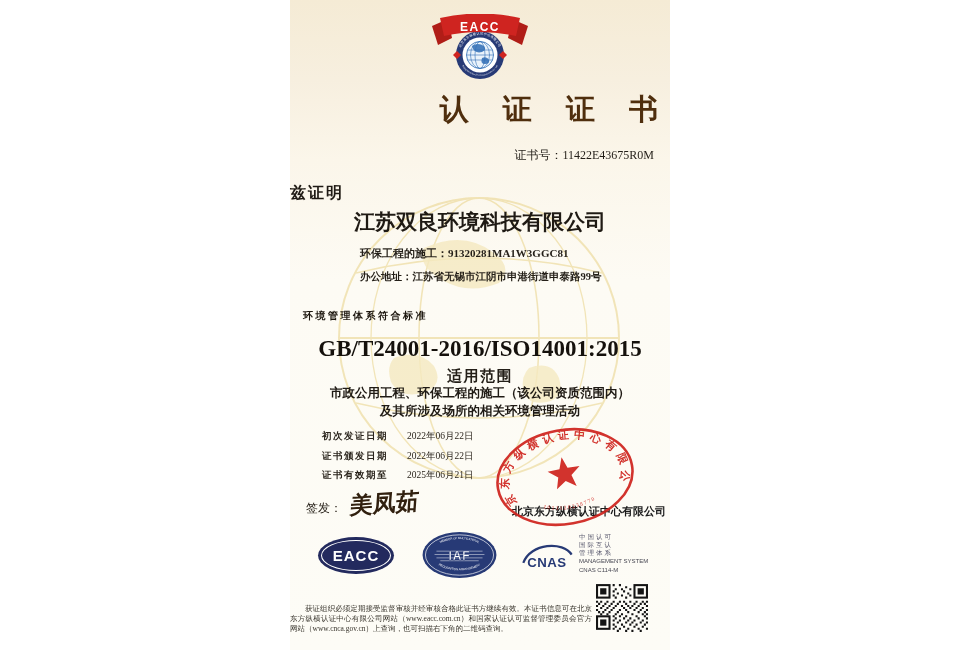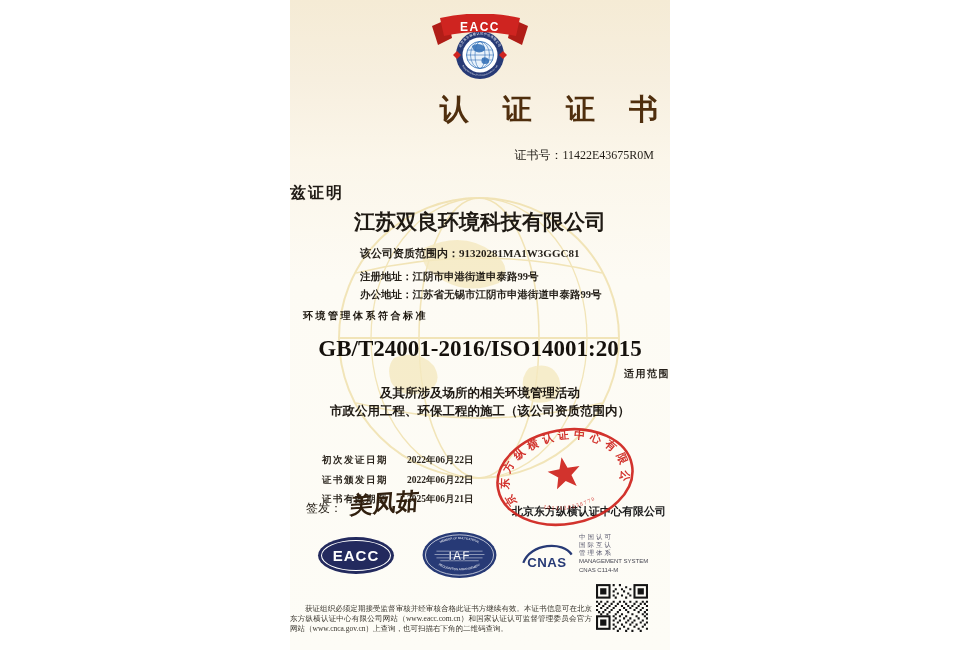--- a/index.html
+++ b/index.html
@@ -13,26 +13,26 @@
   .title{left:0;right:0;top:90px;text-align:right;font-size:29px;font-weight:bold;
          letter-spacing:12px;padding-left:12px;color:#4f2e0d;font-family:"DejaVu Serif",serif;}
   .certno{right:16px;top:147px;font-size:12px;color:#221d17;}
   .attest{left:0;right:0;top:183px;font-size:16px;font-weight:bold;letter-spacing:2px;color:#1f1a14;}
   .company{left:0;right:0;top:208px;text-align:center;font-size:21px;font-weight:bold;color:#1f1a14;}
   .credit{left:70px;top:246px;font-size:11px;font-weight:bold;color:#241f18;}
   .addr{left:70px;top:268px;font-size:10.5px;font-weight:bold;line-height:17.5px;color:#241f18;}
   .sysline{left:13px;right:0;top:309px;text-align:left;font-size:10px;font-weight:bold;letter-spacing:2.5px;color:#1d170f;}
   .standard{left:0;right:0;top:336px;text-align:center;font-size:23px;font-weight:600;color:#15110c;
             font-family:"Liberation Serif",serif;}
-  .scopetitle{left:0;right:0;top:367px;text-align:right;font-size:10px;font-weight:bold;letter-spacing:1.5px;color:#241f18;}
+  .scopetitle{left:0;right:0;top:367px;text-align:center;font-size:15px;font-weight:bold;letter-spacing:1.5px;color:#241f18;}
   .scope{left:0;right:0;top:384px;text-align:center;font-size:12.5px;font-weight:bold;line-height:18px;color:#1f1a14;}
-  .dates{left:32px;top:430px;font-size:9.5px;color:#2a241c;margin-top:24px;}
+  .dates{left:32px;top:430px;font-size:9.5px;color:#2a241c;}
   .dates .row{display:flex;margin-bottom:6.5px;}
   .dates .lbl{width:76px;letter-spacing:1.5px;font-weight:bold;}
-  .dates .val{margin-left:9px;font-weight:bold;}
+  .dates .val{margin-left:9px;font-weight:normal;}
   .sign{left:16px;top:497px;font-size:12px;color:#2a241c;display:flex;align-items:center;}
   .signature{font-size:23px;font-weight:bold;color:#31200f;margin-left:8px;margin-top:-9px;
              transform:rotate(-4deg) skewX(-8deg);font-family:"DejaVu Serif",serif;}
   .issuer{left:222px;top:504px;font-size:11px;font-weight:bold;color:#1b1b1b;white-space:nowrap;}
   .seal{left:200px;top:424px;opacity:.93;pointer-events:none;}
   .mark-eacc{left:28px;top:537px;width:76px;height:37px;background:#232a5e;border-radius:50%;}
   .mark-eacc .ring{position:absolute;inset:3px;border:1.6px solid #fff;border-radius:50%;
         display:flex;align-items:center;justify-content:center;color:#fff;font-weight:bold;
         font-size:15px;letter-spacing:1px;font-family:"Liberation Sans",sans-serif;}
   .mark-iaf{left:131px;top:531px;}
@@ -100,38 +100,35 @@
     <div class="title">认 证 证 书</div>
 
     <div class="certno">
       <span>证书号：</span><span>11422E43675R0M</span>
     </div>
 
     <div class="attest">兹证明</div>
     <div class="company">江苏双良环境科技有限公司</div>
 
     <div class="credit">
-      <span>该公司资质范围内：</span><span>91320281MA1W3GGC81</span>
+      <span>环保工程的施工：</span><span>91320281MA1W3GGC81</span>
     </div>
 
     <div class="addr">
-      <div>
-        <span>注册地址：</span><span>江阴市申港街道申泰路99号</span>
-      </div>
       <div>
         <span>办公地址：</span><span>江苏省无锡市江阴市申港街道申泰路99号</span>
       </div>
     </div>
 
     <div class="sysline">环境管理体系符合标准</div>
     <div class="standard">GB/T24001-2016/ISO14001:2015</div>
     <div class="scopetitle">适用范围</div>
     <div class="scope">
+      <div>市政公用工程、环保工程的施工（该公司资质范围内）</div>
       <div>及其所涉及场所的相关环境管理活动</div>
-      <div>市政公用工程、环保工程的施工（该公司资质范围内）</div>
     </div>
 
     <div class="dates">
       <div class="row">
         <span class="lbl">初次发证日期</span>
         <span class="val">2022年06月22日</span>
       </div>
       <div class="row">
         <span class="lbl">证书颁发日期</span>
         <span class="val">2022年06月22日</span>

